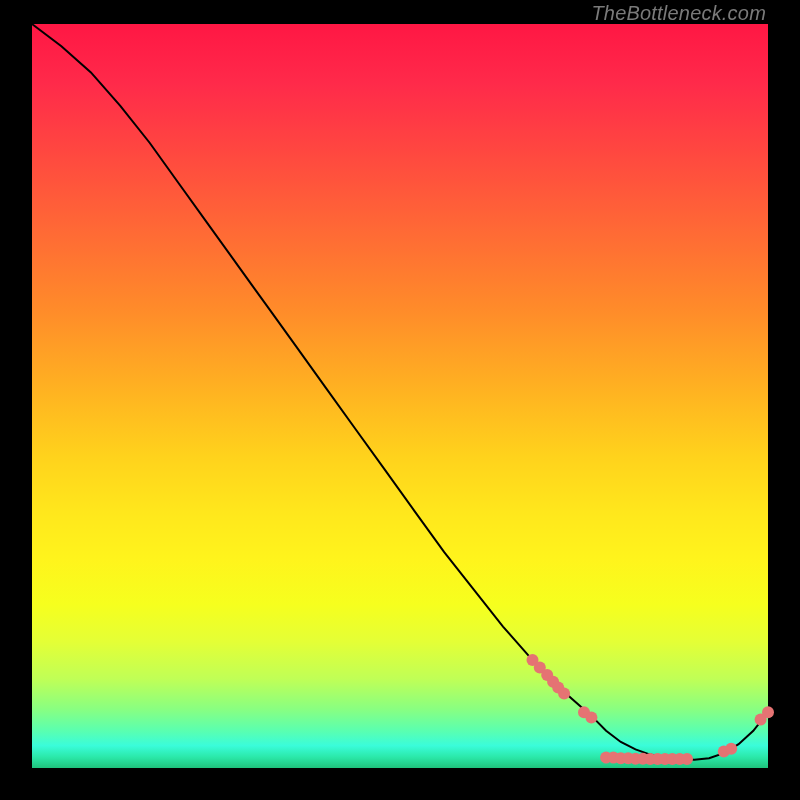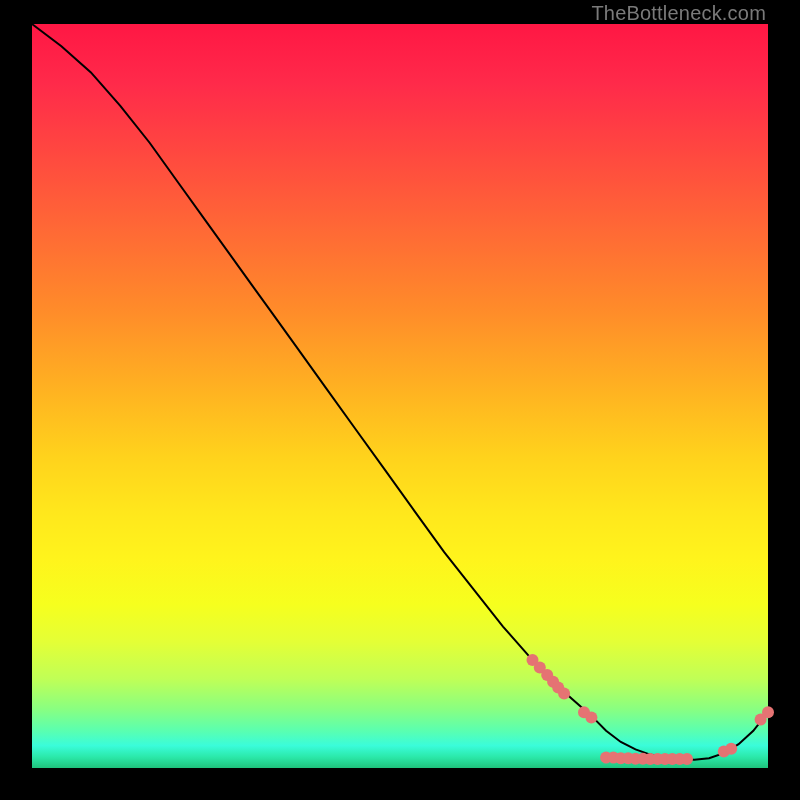--- a/index.html
+++ b/index.html
@@ -9,20 +9,21 @@
     height: 800px;
     background: #000;
     overflow: hidden;
     font-family: Arial, Helvetica, sans-serif;
   }
   .frame {
     position: relative;
     width: 800px;
     height: 684px;
     background: #000;
+    font-style: italic;
   }
   .plot-area {
     position: absolute;
     left: 32px;
     top: 24px;
     width: 736px;
     height: 744px;
     
     background: linear-gradient(
       to bottom,

